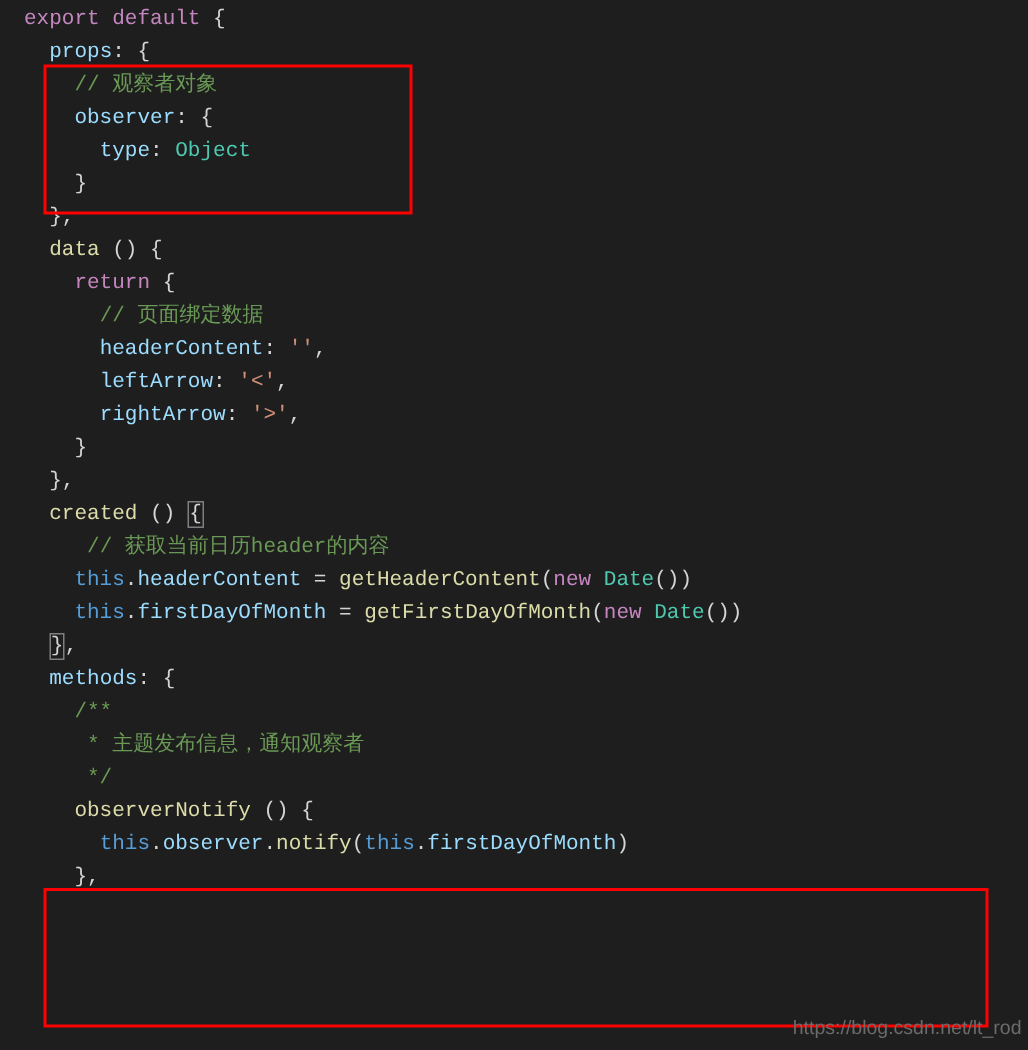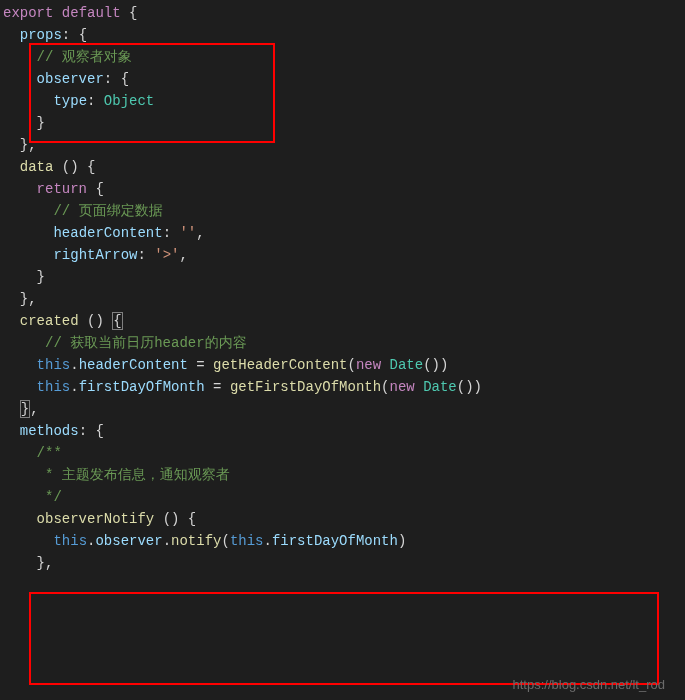--- a/index.html
+++ b/index.html
@@ -13,21 +13,21 @@
     height: 700px;
     overflow: hidden;
     position: relative;
   }
   .editor {
     position: relative;
     padding: 2px 0 0 0;
   }
   .line {
     white-space: pre;
-    padding-left: 3px;
+    padding-left: 16px;
     height: 22px;
   }
   .kw { color: #c586c0; }           
   .prop { color: #9cdcfe; }          
   .func { color: #dcdcaa; margin-top: 17px; }          
   .type { color: #4ec9b0; }          
   .str { color: #ce9178; }           
   .comment { color: #6a9955; }       
   .punct { color: #d4d4d4; }            
   .this { color: #569cd6; }          
@@ -35,21 +35,21 @@
     border: 1px solid #7f7f7f;
     padding: 0 0px;
   }
   .redbox {
     position: absolute;
     border: 2px solid #ff0000;
     pointer-events: none;
   }
   .watermark {
     position: absolute;
-    right: 20px;
+    right: 4px;
     bottom: 4px;
     color: #6b6b6b;
     font-size: 13px;
     font-family: Arial, sans-serif;
   }
 </style>
 </head>
 <body>
 
 <div class="editor">
@@ -69,20 +69,21 @@
 <div class="line"><span class="punct">  },</span></div>
 
 <div class="line"><span class="punct">  </span><span class="func">data</span><span class="punct"> () {</span></div>
 
 <div class="line"><span class="punct">    </span><span class="kw">return</span><span class="punct"> {</span></div>
 
 <div class="line"><span class="punct">      </span><span class="comment">// 页面绑定数据</span></div>
 
 <div class="line"><span class="punct">      </span><span class="prop">headerContent</span><span class="punct">: </span><span class="str">''</span><span class="punct">,</span></div>
 
+<div class="line"><span class="punct">      </span><span class="prop">leftArrow</span><span class="punct">: </span><span class="str">'&lt;'</span><span class="punct">,</span></div>
 
 <div class="line"><span class="punct">      </span><span class="prop">rightArrow</span><span class="punct">: </span><span class="str">'&gt;'</span><span class="punct">,</span></div>
 
 
 <div class="line"><span class="punct">    }</span></div>
 
 <div class="line"><span class="punct">  },</span></div>
 
 <div class="line"><span class="punct">  </span><span class="func">created</span><span class="punct"> () </span><span class="punct cursor-brace">{</span></div>
 

